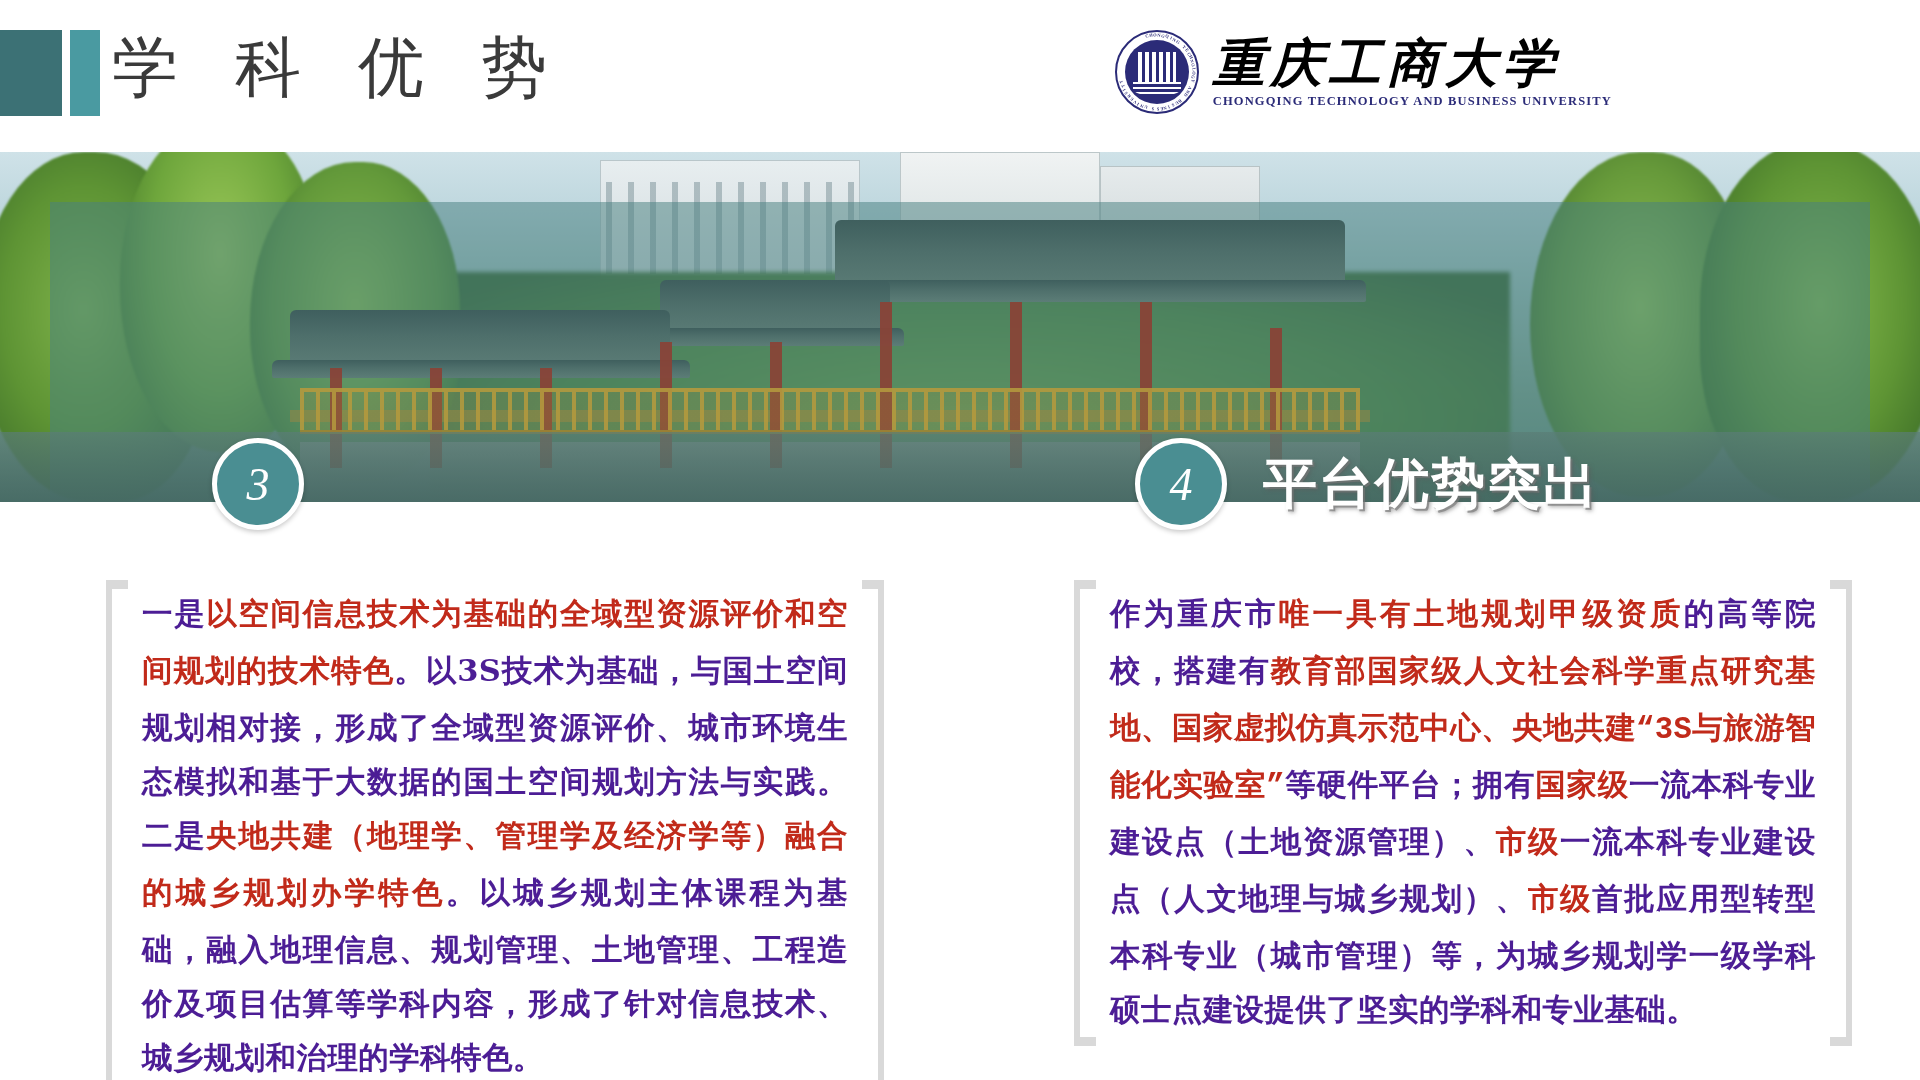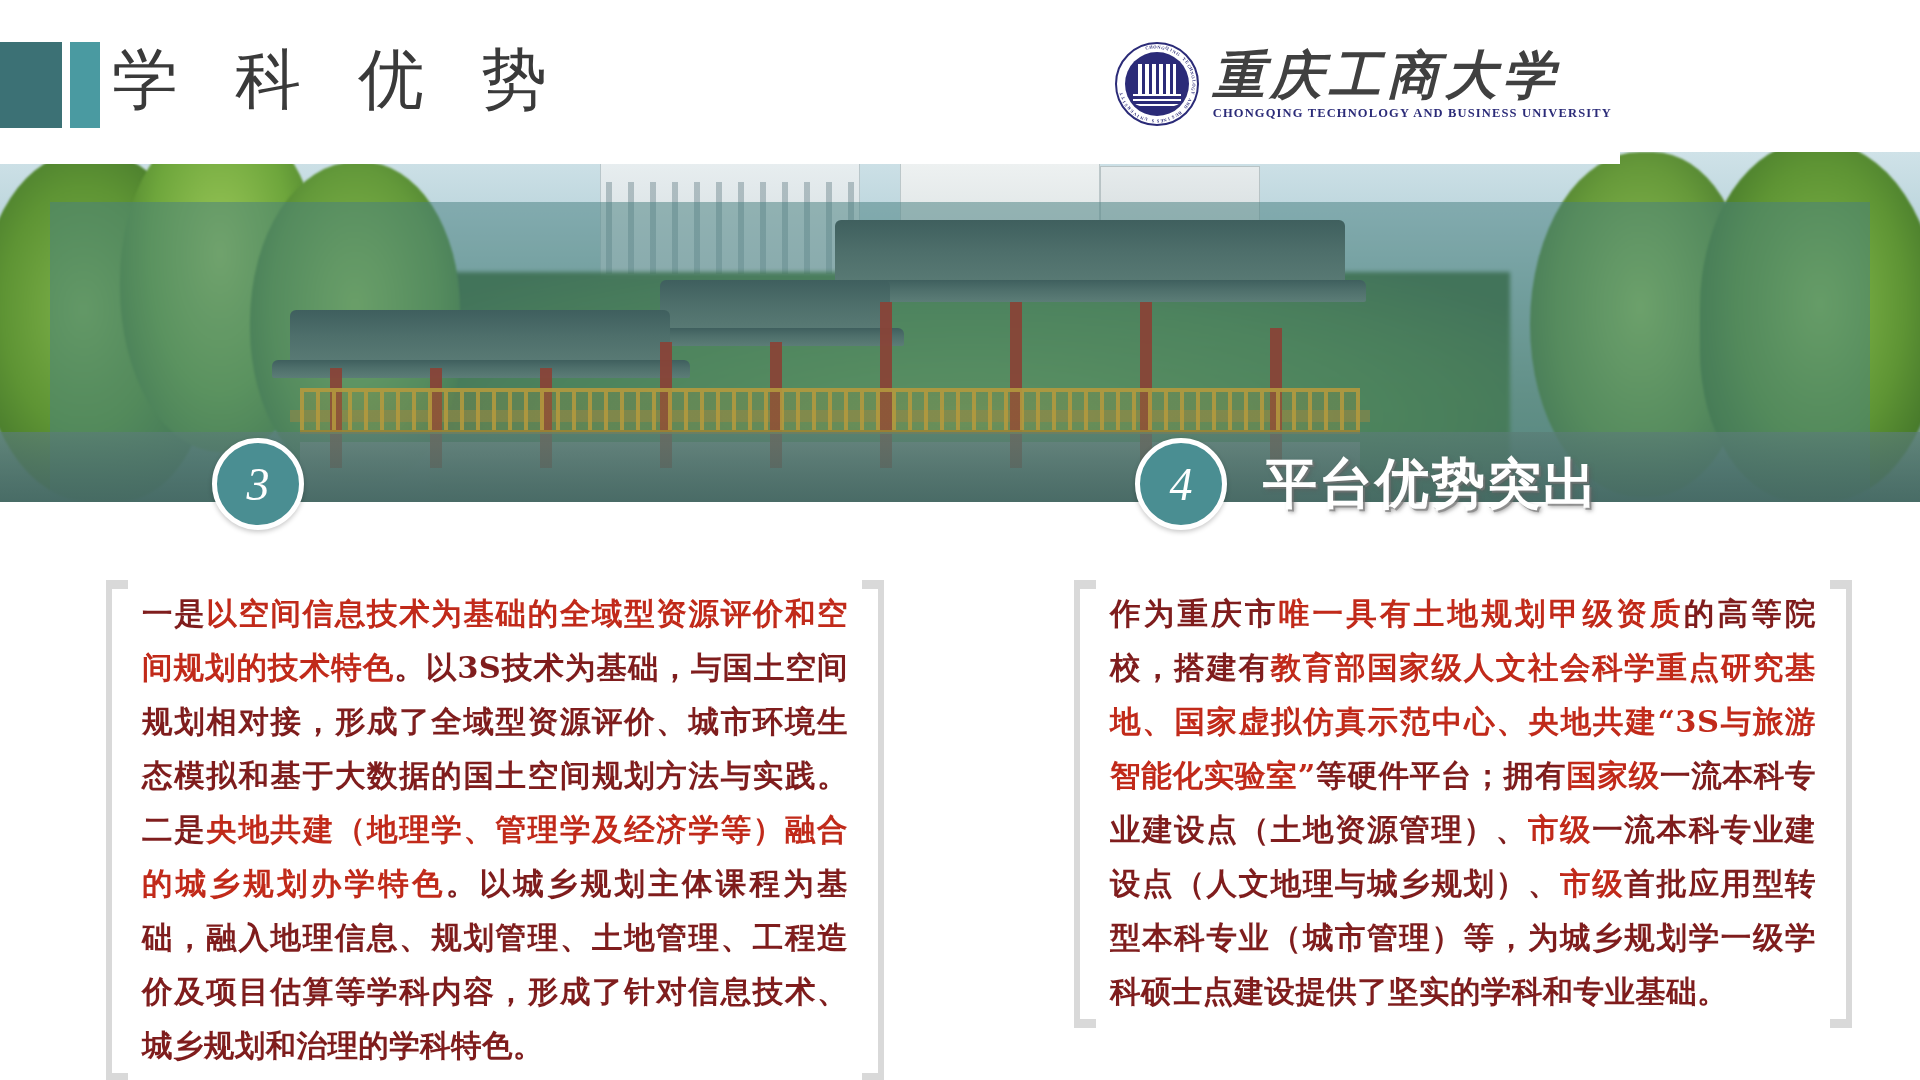--- a/index.html
+++ b/index.html
@@ -12,21 +12,21 @@
   .slide {
     position: relative;
     width: 1920px; height: 1080px;
     background: #ffffff;
     overflow: hidden;
   }
 
   
   .header {
     position: absolute;
-    left: 0; top: 12px;
+    left: 0; top: 0;
     width: 1620px; height: 152px;
     background: #ffffff;
     z-index: 40;
     text-decoration: underline;
   }
   .hdr-bar-dark {
     position: absolute;
     left: 0px; top: 30px;
     width: 62px; height: 86px;
     background: #3c7175;
@@ -98,21 +98,21 @@
     border-radius: 0 0 50% 50%;
   }
   .logo-text {
     display: flex;
     flex-direction: column;
     justify-content: center;
     line-height: 1;
   }
   .logo-cn {
     font-size: 52px;
-    color: #404040;
+    color: #000000;
     font-family: "DejaVu Serif", "Liberation Serif", serif;
     font-weight: 700;
     letter-spacing: 6px;
     font-style: italic;
     white-space: nowrap;
   }
   .logo-en {
     margin-top: 6px;
     font-size: 12.5px;
     color: #2b2b78;
@@ -333,22 +333,22 @@
   .para {
     font-size: 30.5px;
     line-height: 54px;
     color: #33686e;
     font-weight: 700;
     text-align: justify;
     text-justify: inter-character;
     font-family: "DejaVu Serif", "Liberation Serif", serif;
     letter-spacing: 0.4px;
   }
-  .para .hl { color: #c12a1a; }
-  .para .tl { color: #7f1d1d; }
+  .para .hl { color: #c12a1a; font-family: Liberation Mono, monospace; }
+  .para .tl { color: #4c1d95; }
 </style>
 </head>
 <body>
 
 <div class="slide">
 
   <div class="header">
     <div class="hdr-bar-dark"></div>
     <div class="hdr-bar-light"></div>
     <div class="hdr-title">学 科 优 势</div>

